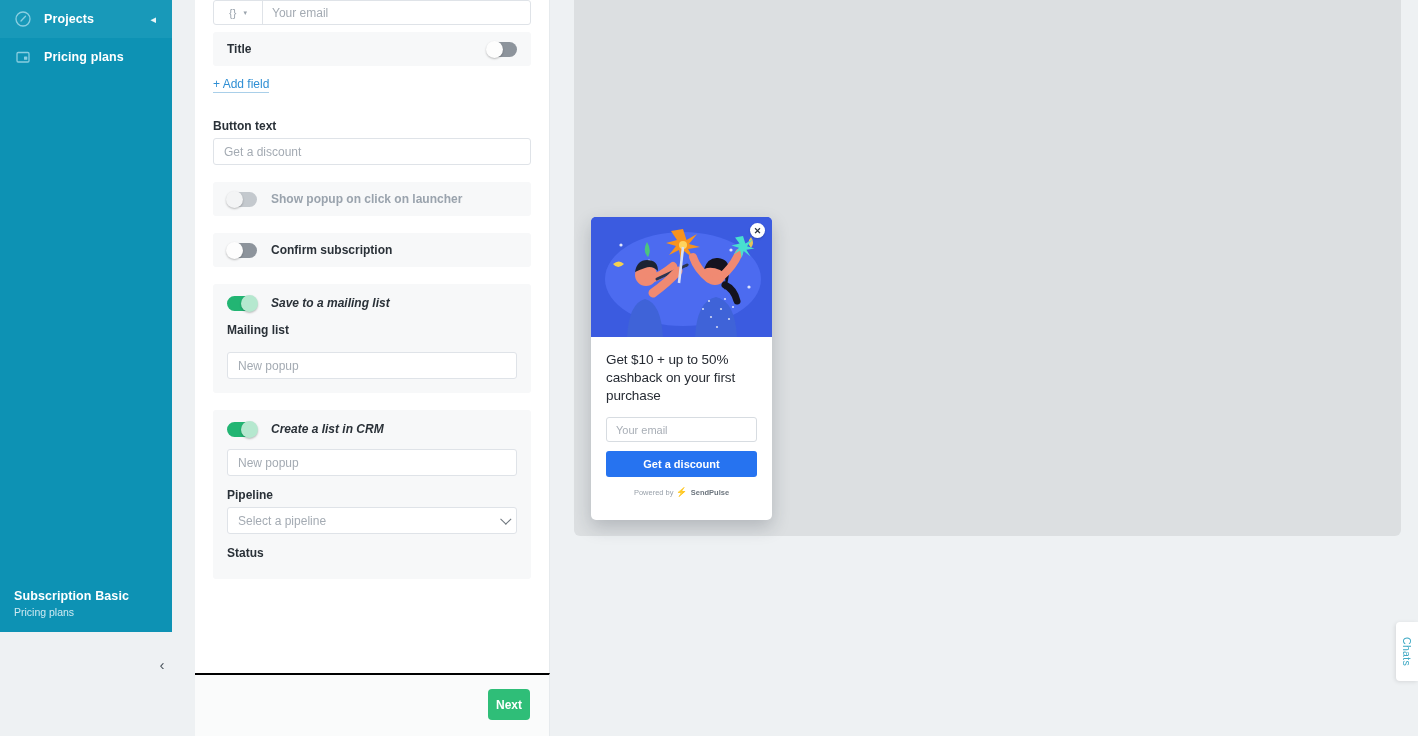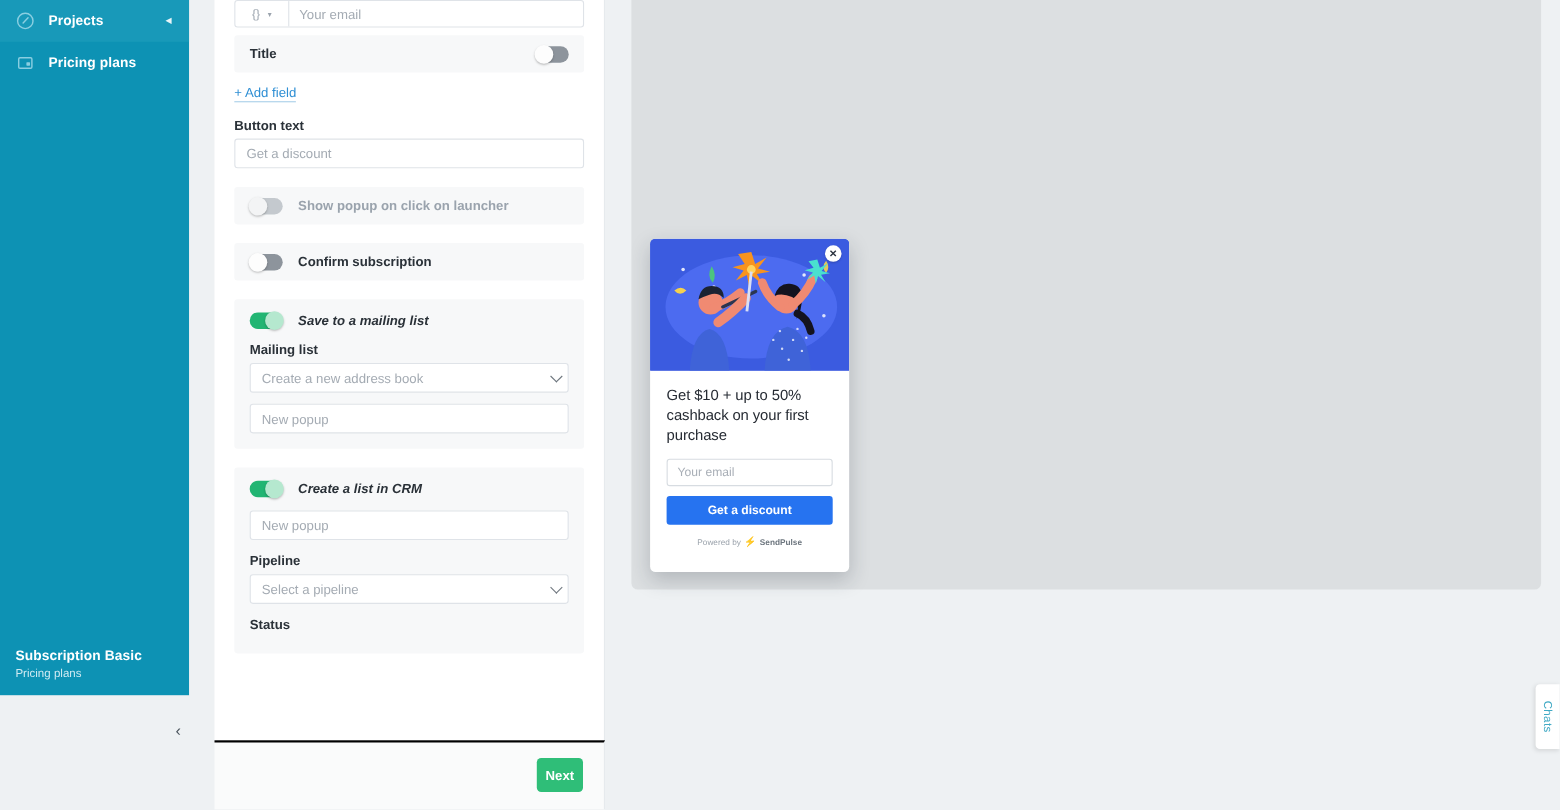--- a/index.html
+++ b/index.html
@@ -229,21 +229,21 @@
       <div class="row-toggle" style="margin-top:7px;justify-content:space-between;">
         <span class="row-label lbl-title">Title</span>
         <span class="toggle off">
             <span class="knob"></span>
           </span>
       </div>
 
       <div class="add-field">+ Add field</div>
 
       
-      <div style="margin-top:14px;">
+      <div style="margin-top:26px;">
         <span class="lbl">Button text</span>
         <div class="inp">Get a discount</div>
       </div>
 
       
       <div class="row-toggle" style="margin-top:17px;gap:14px;">
         <span class="toggle off dim">
             <span class="knob"></span>
           </span>
         <span class="row-label muted">Show popup on click on launcher</span>
@@ -259,24 +259,20 @@
 
       
       <div class="card" style="margin-top:17px;">
         <div class="card-head">
           <span class="toggle on">
               <span class="knob"></span>
             </span>
           <span class="row-label">Save to a mailing list</span>
         </div>
         <span class="lbl">Mailing list</span>
-        <div class="sel">
-          <span>Create a new address book</span>
-          <span class="chev"></span>
-        </div>
         <div class="sp"></div>
         <div class="inp">New popup</div>
       </div>
 
       
       <div class="card" style="margin-top:17px;">
         <div class="card-head">
           <span class="toggle on">
               <span class="knob"></span>
             </span>

